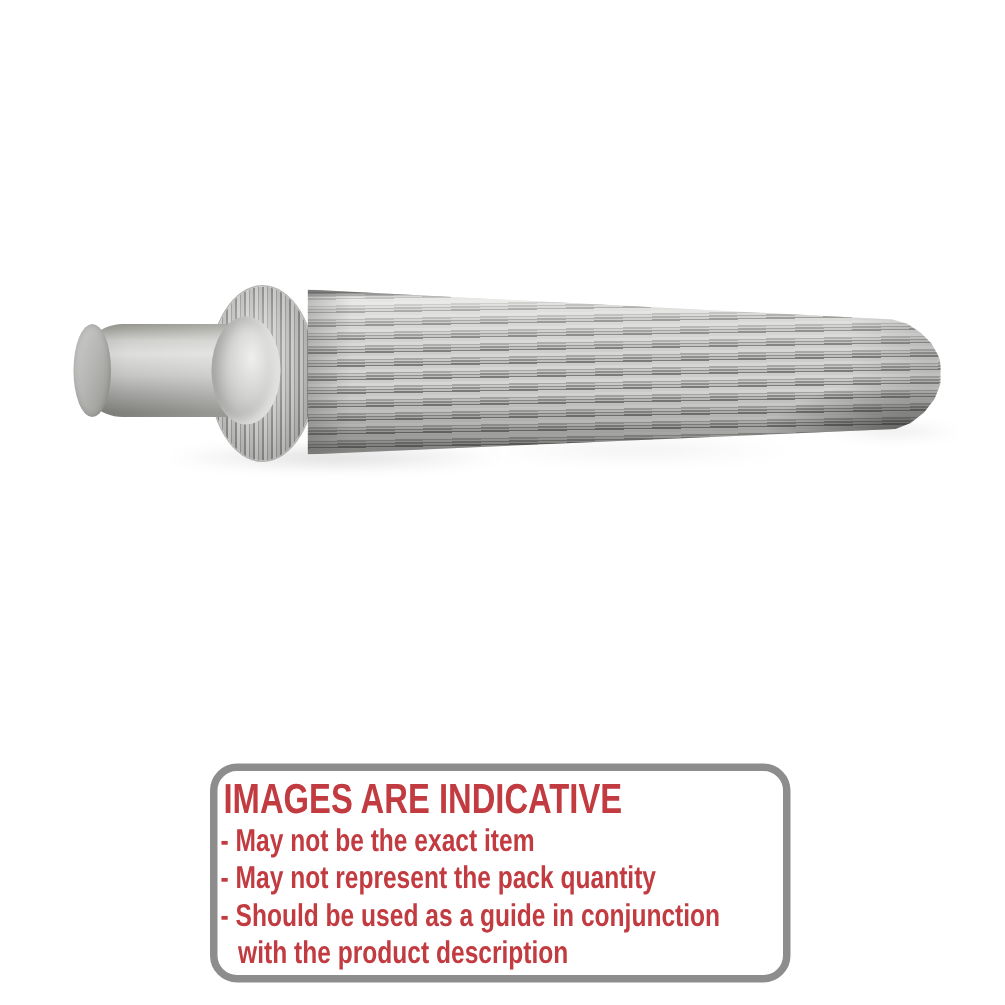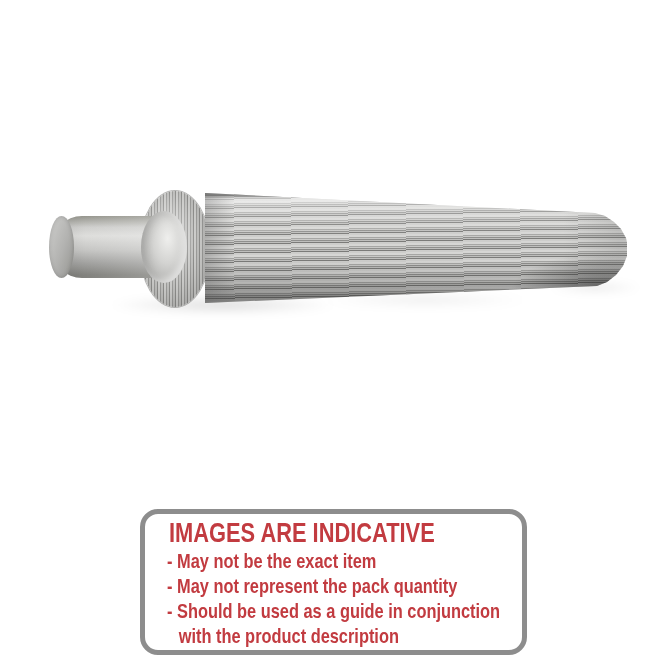--- a/index.html
+++ b/index.html
@@ -50,21 +50,21 @@
   
   .boss{
     position:absolute;left:141px;top:211px;width:46px;height:72px;border-radius:50%;
     background:radial-gradient(ellipse at 58% 38%, #efefed 0%, #d3d3d1 40%, #adadab 78%, #8f8f8d 100%);
     box-shadow:inset -4px -3px 6px rgba(255,255,255,0.55), inset 4px 4px 8px rgba(0,0,0,0.10);
   }
   
   .note{
     position:absolute;left:140px;top:509px;width:387px;height:146px;box-sizing:border-box;
     background:#ffffff;border:5px solid #8d8d8d;border-radius:18px;
-    padding:2px 4px 0 22px;color:#c23b40;font-weight:bold;overflow:hidden;
+    padding:2px 4px 0 2px;color:#c23b40;font-weight:bold;overflow:hidden;
   }
   .note .title{
     font-size:28px;line-height:30px;margin:2px 0 0 2px;white-space:nowrap;
     transform:scaleX(0.78);transform-origin:0 50%;
   }
   .note .line{
     font-size:21px;line-height:25px;white-space:nowrap;
     transform:scaleX(0.78);transform-origin:0 50%;
   }
   .note .line.indent{padding-left:15px;}

